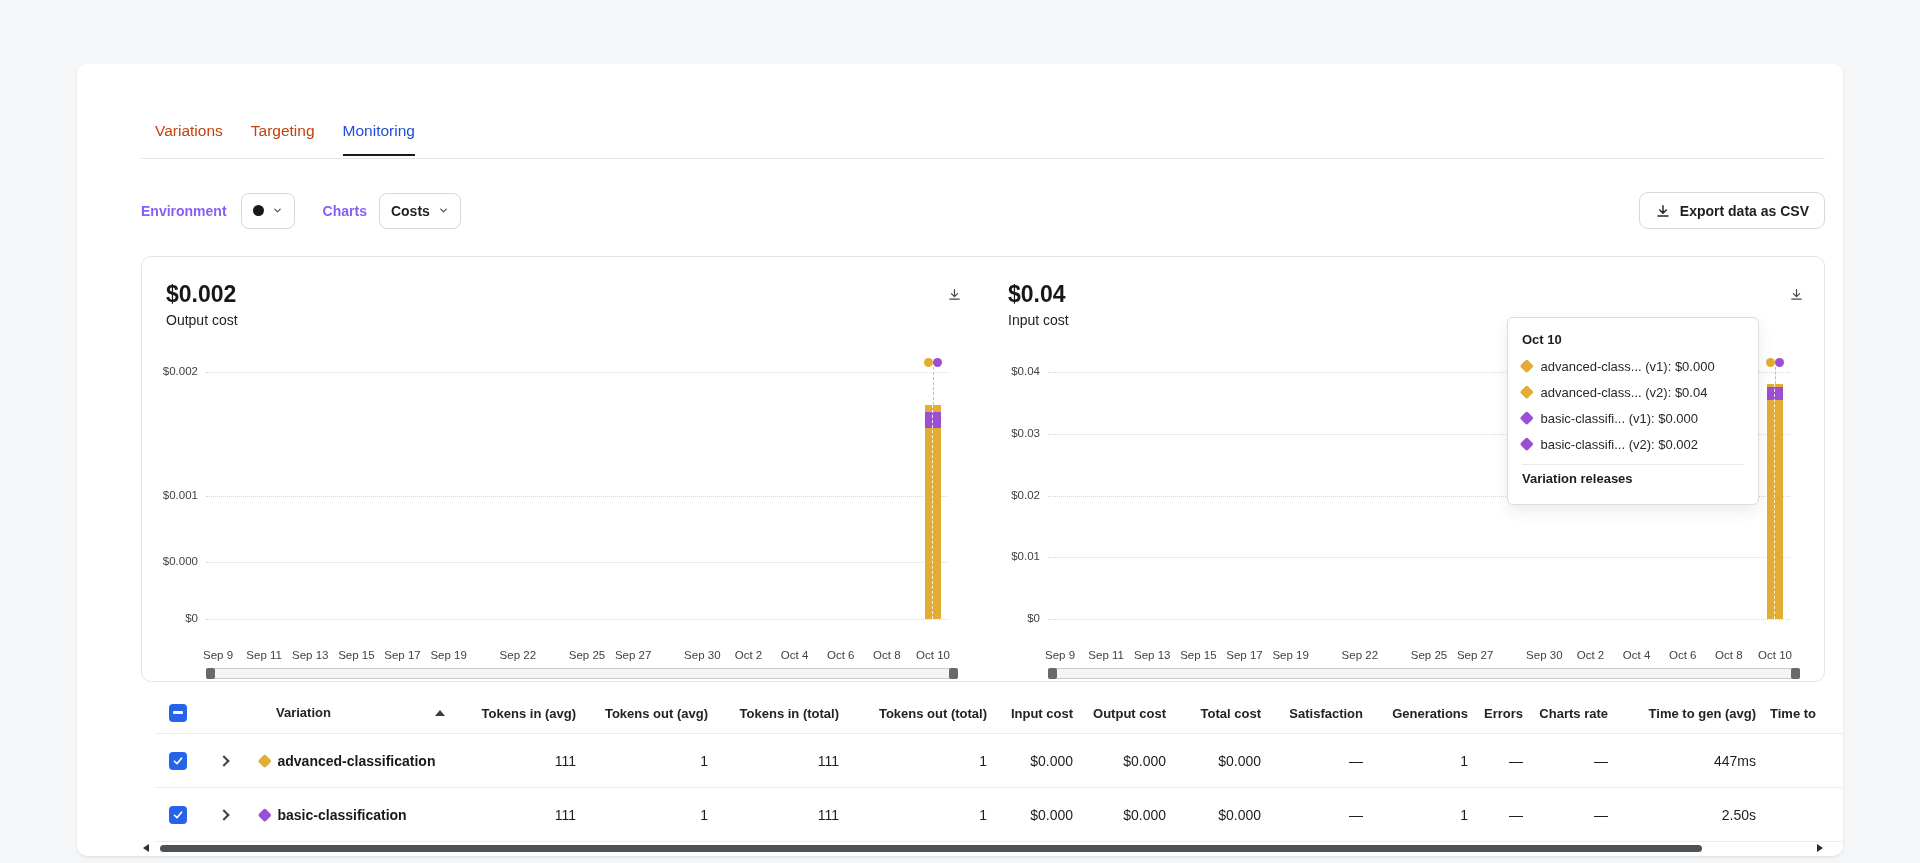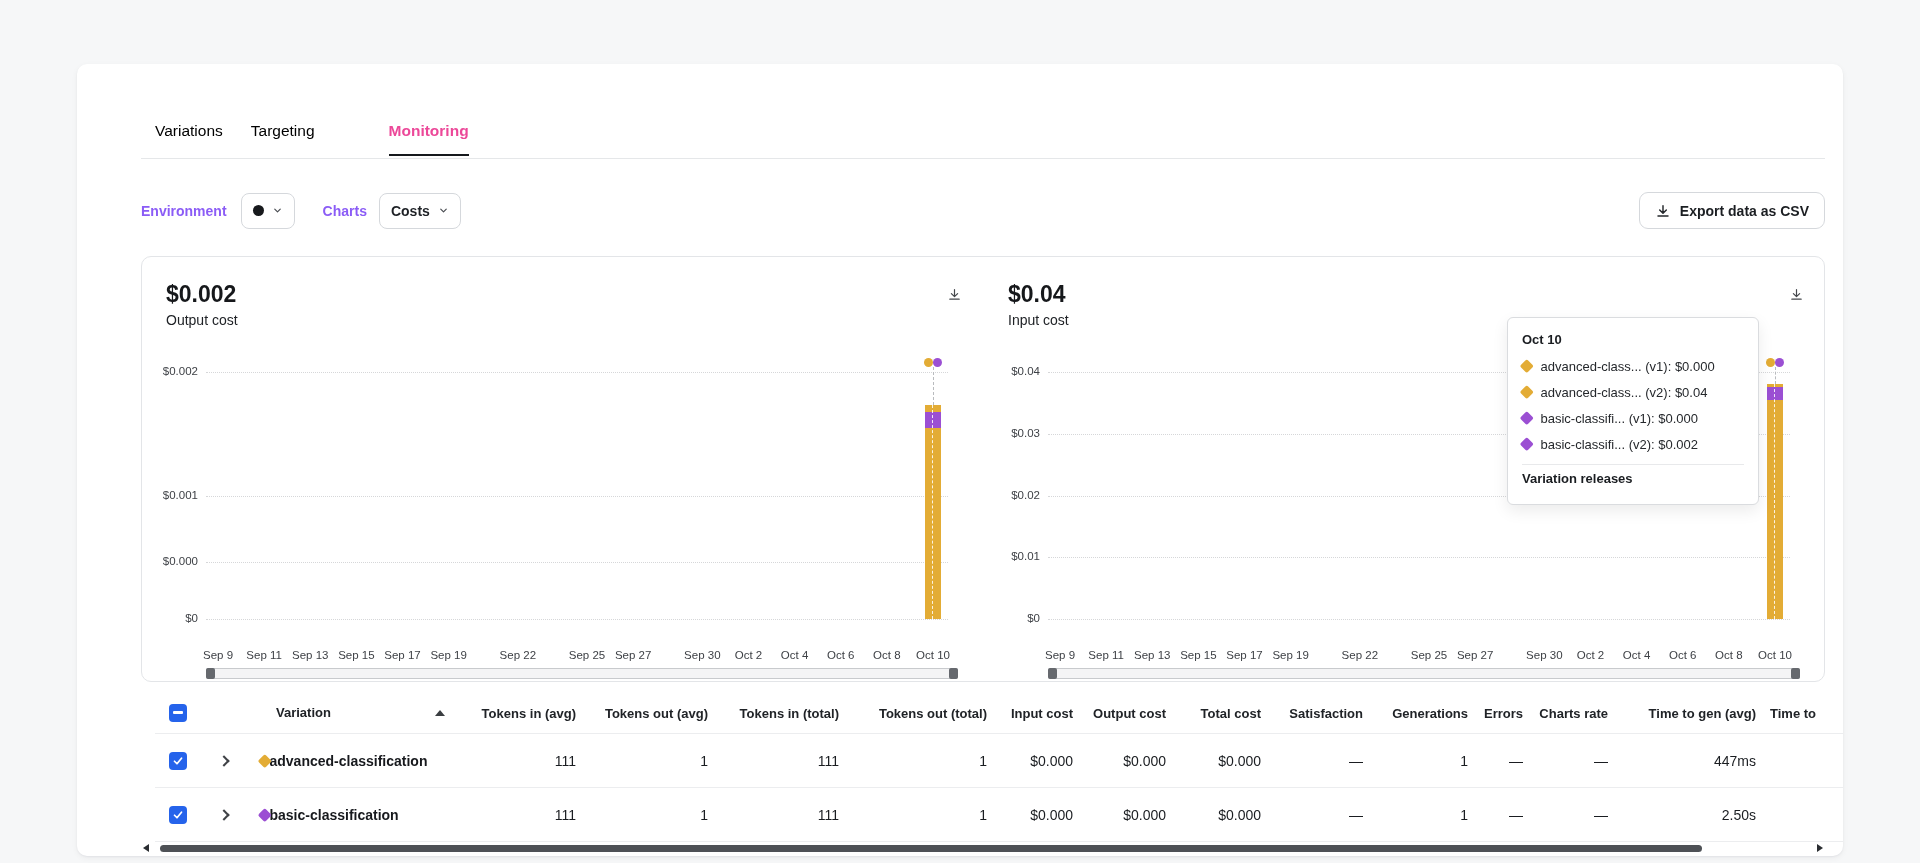--- a/index.html
+++ b/index.html
@@ -12,22 +12,22 @@
     overflow:hidden;
   }
   .card {
     position:absolute; left:77px; top:64px; width:1766px; height:792px;
     background:#ffffff; border-radius:10px;
     box-shadow:0 1px 2px rgba(16,24,40,.05), 0 2px 6px rgba(16,24,40,.05);
     overflow:hidden;
   }
   
   .tabs { position:absolute; left:78px; top:58px; display:flex; gap:28px; }
-  .tab { font-size:15.5px; color:#000000; padding-bottom:14px; cursor:pointer; }
-  .tab.active { font-weight:700; color:#ec4899; border-bottom:2.5px solid var(--underline,#16191d);margin-left:46px; }
+  .tab { font-size:15.5px; color:#c2410c; padding-bottom:14px; cursor:pointer; }
+  .tab.active { font-weight:400; color:#1d4ed8; border-bottom:2.5px solid var(--underline,#16191d); }
   .tabs-divider { position:absolute; left:64px; width:1684px; top:94px; height:1px; background:#e5e7e9; }
   
   .toolbar { position:absolute; left:64px; width:1684px; top:128px; height:37px; display:flex; align-items:center; }
   .tb-label { font-size:14px; font-weight:700; color:#8b5cf6; }
   .tb-btn {
     display:flex; align-items:center; gap:8px; height:36px; padding:0 11px;
     background:#fff; border:1px solid #d5d8dc; border-radius:8px;
     font-size:14px; color:#1d2025; font-family:inherit; cursor:pointer; white-space:nowrap;
   }
   .env-btn { margin-left:14px; }
@@ -77,21 +77,21 @@
   .tt-div { height:1px; background:#e8e9eb; margin:7px 0 6px; }
   .diamond { width:9.5px; height:9.5px; border-radius:2px; transform:rotate(45deg); flex:0 0 auto; }
   
   .table { position:absolute; left:78px; top:628px; width:1815px; }
   .trow { display:flex; align-items:center; height:54px; border-bottom:1px solid #ecedef; cursor:default; }
   .trow.thead { height:42px; }
   .cell { flex:0 0 auto; font-size:14px; color:#1a1d21; }
   .c-center { display:flex; justify-content:center; align-items:center; }
   .c-num { text-align:right; }
   .c-cut { padding-left:14px; text-align:left; }
-  .c-var { display:flex; align-items:center; padding-left:13px; }
+  .c-var { display:flex; align-items:center; gap:8px; padding-left:13px; }
   .c-var-head { padding-left:29px; }
   .th-label { font-size:13px; font-weight:700; color:#202327; white-space:nowrap; }
   .var-name { font-weight:700; font-size:14px; color:#17191d; }
   .sort-asc {
     margin-left:auto; margin-right:12px; width:0; height:0; cursor:pointer;
     border-left:5px solid transparent; border-right:5px solid transparent; border-bottom:6px solid #3a3d41;
   }
   .cb {
     width:18px; height:18px; border-radius:4px; background:var(--blue,#2563eb);
     display:flex; align-items:center; justify-content:center; cursor:pointer;

